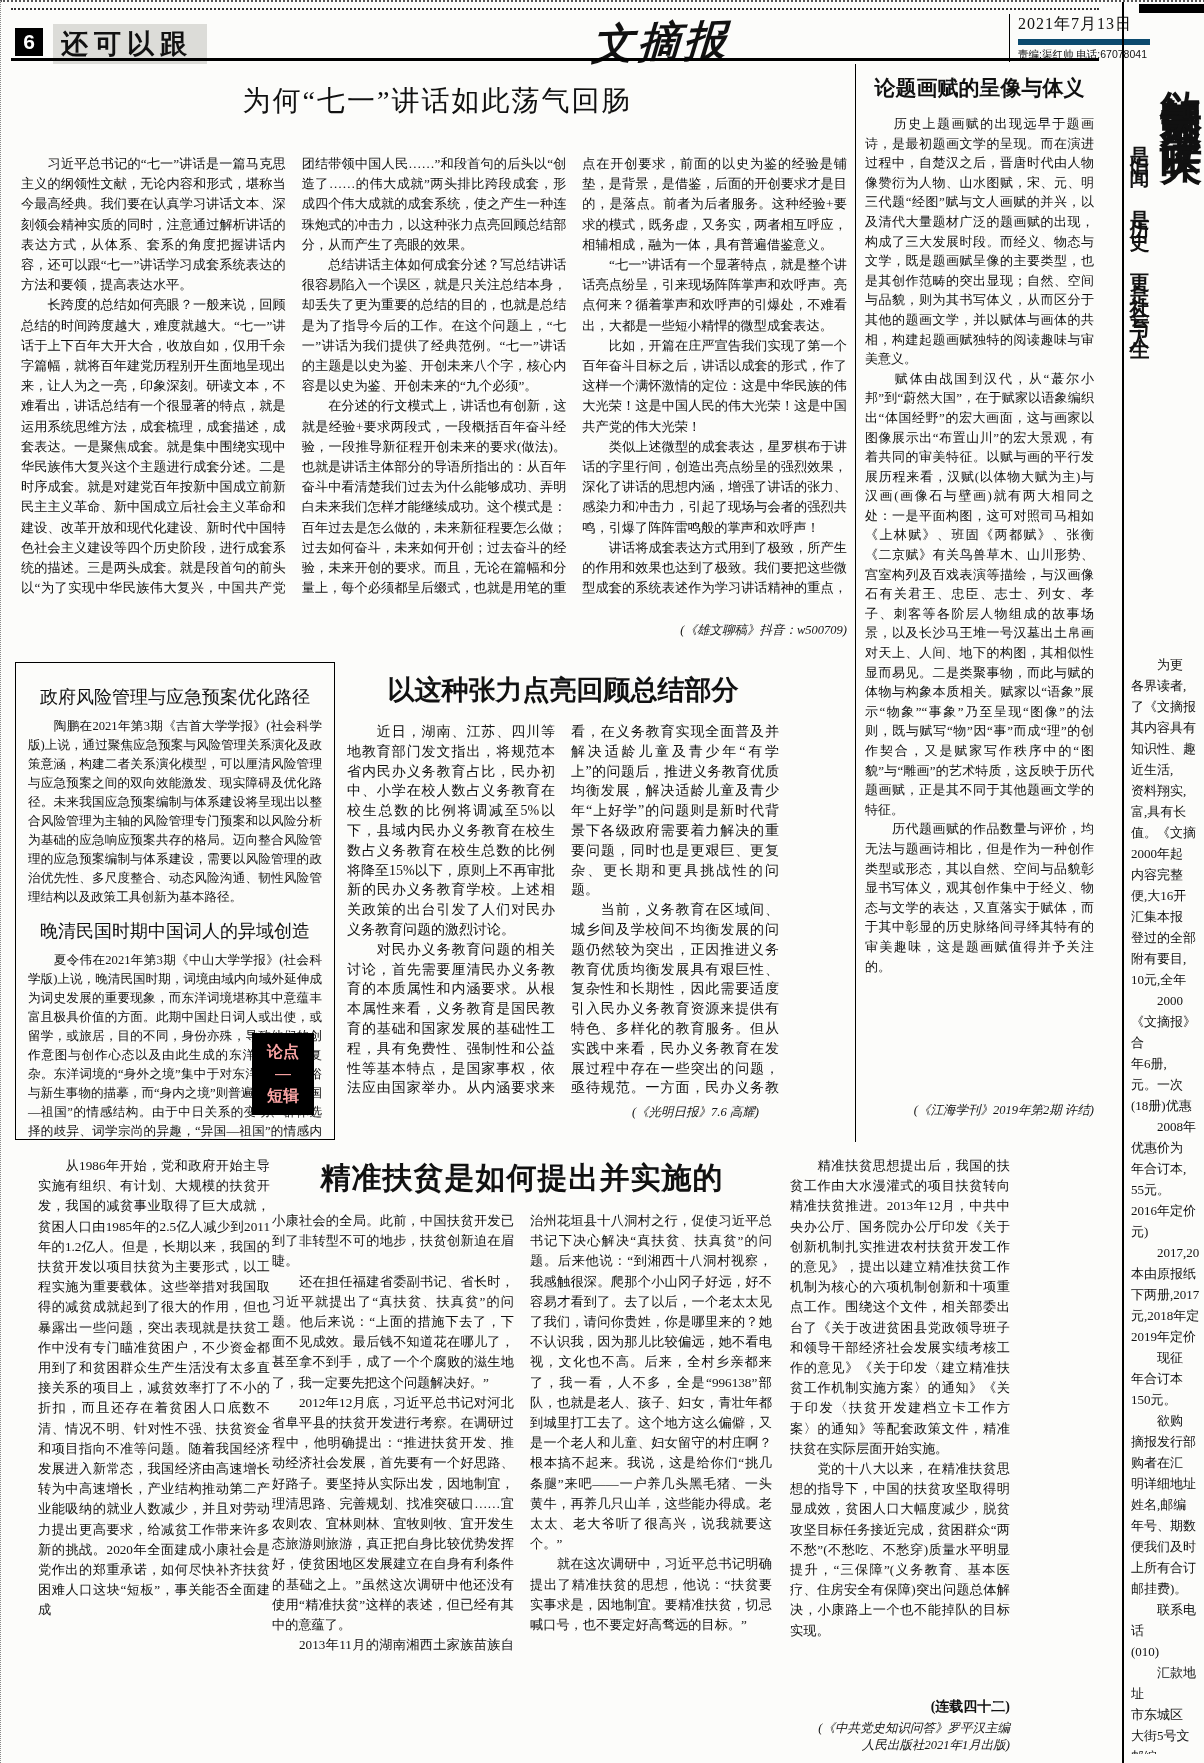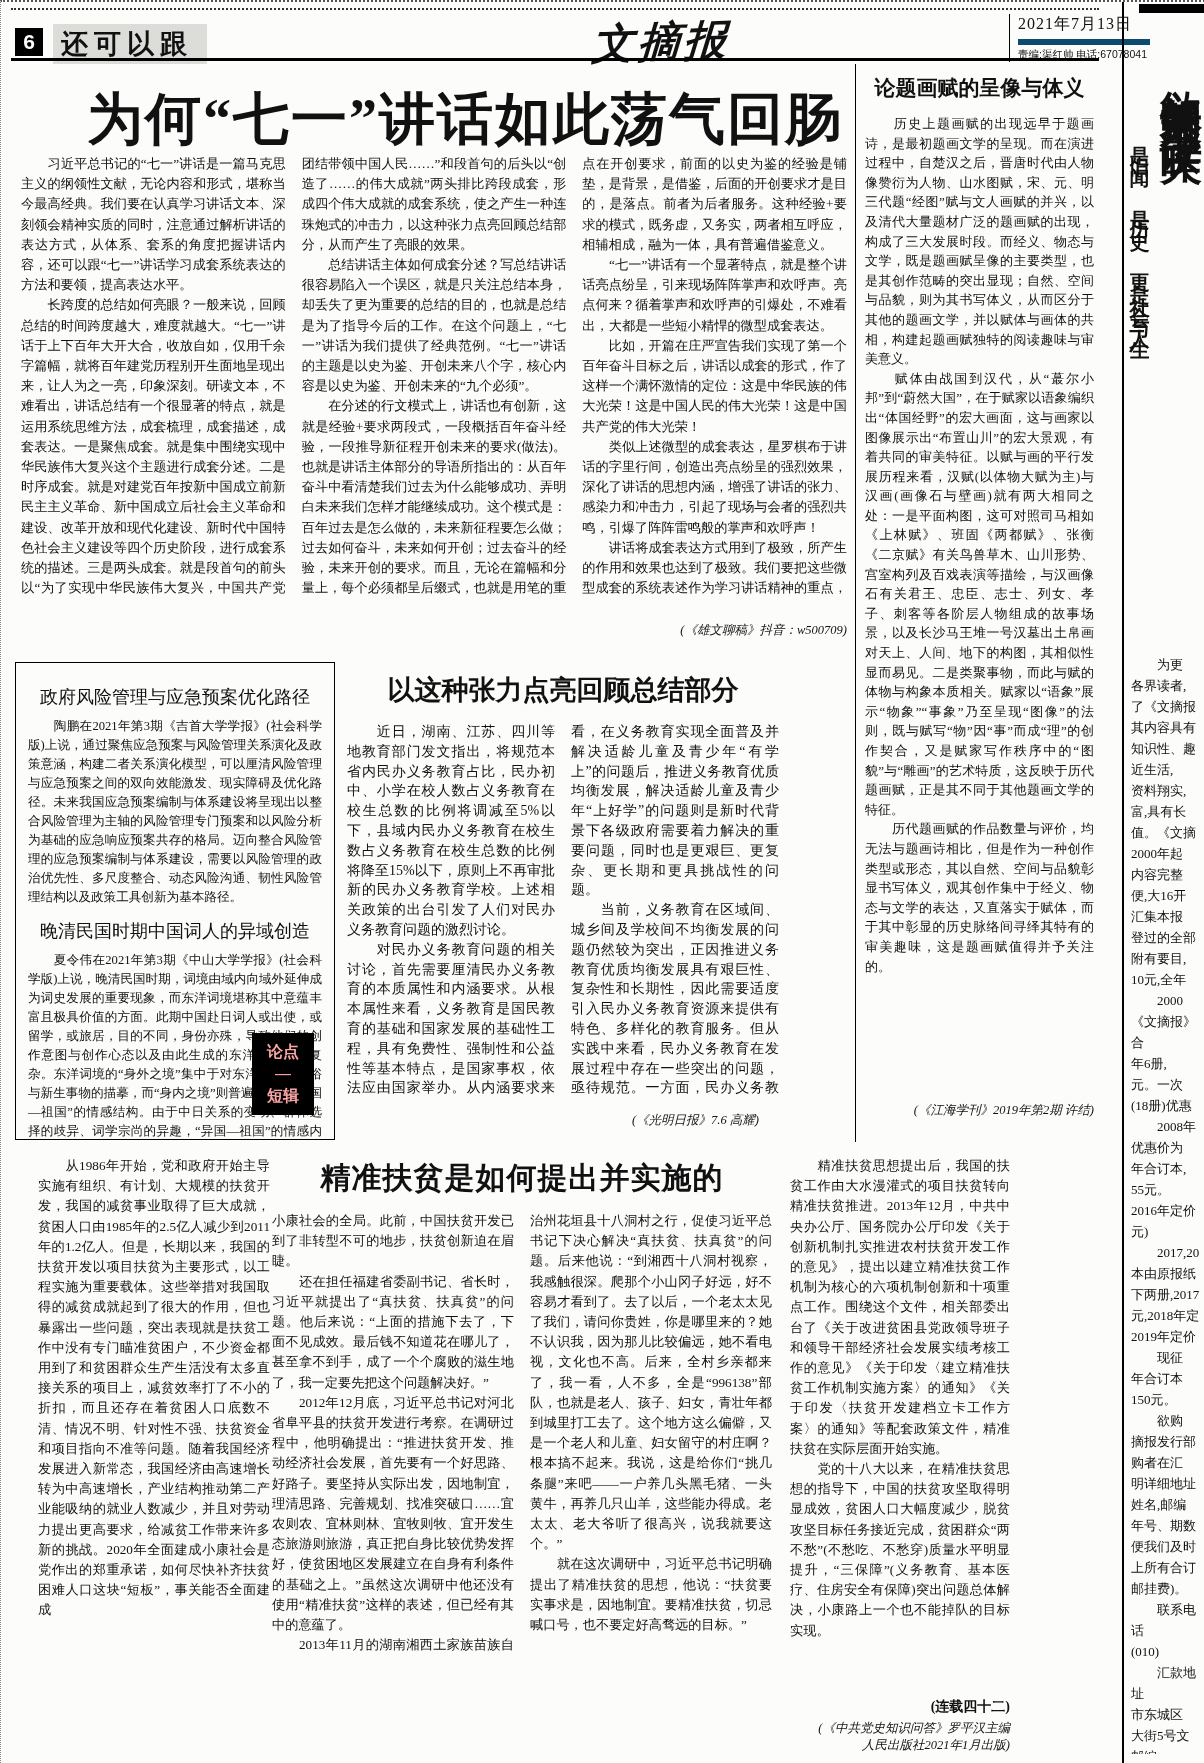--- a/index.html
+++ b/index.html
@@ -19,41 +19,41 @@
   .masthead{position:absolute;left:545px;top:12px;width:230px;text-align:center;font-size:42px;
             font-weight:bold;font-style:italic;transform:skewX(-5deg) rotate(-2deg);letter-spacing:4px;}
   .datebox{position:absolute;left:1008px;top:12px;width:132px;border-left:1px solid #000;padding-left:8px;}
   .dateline{font-size:16px;letter-spacing:1px;}
   .editorline{font-size:10.5px;border-top:6px solid #0c4a6e;margin-top:4px;padding-top:3px;white-space:nowrap;}
   
   .vline-mid{position:absolute;left:854px;top:62px;width:1px;height:1078px;background:#000;}
   .vline-right{position:absolute;left:1121px;top:0;width:2px;height:1763px;background:#000;}
   .corner-bar{position:absolute;left:1138px;top:2px;width:66px;height:9px;background:#000;}
   
-  .main-title{position:absolute;left:30px;top:80px;width:812px;text-align:right;font-size:56px;
-              font-weight:bold;letter-spacing:2px;}
+  .main-title{position:absolute;left:30px;top:80px;width:812px;text-align:center;font-size:28px;
+              font-weight:normal;letter-spacing:2px;}
   .main-body{position:absolute;left:20px;top:152px;width:826px;height:462px;column-count:3;column-gap:16px;}
   .main-attr{position:absolute;left:560px;top:620px;width:286px;}
   
   .fu{position:absolute;left:864px;top:66px;width:229px;}
   .fu-title{font-size:21px;font-weight:bold;text-align:center;margin:6px 0 12px 0;}
   .fu-body{height:988px;font-size:13px;line-height:19.6px;}
   
   .notes{position:absolute;left:14px;top:660px;width:320px;height:478px;border:1.5px solid #000;
          box-sizing:border-box;padding:10px 12px;overflow:hidden;}
   .notes-title{font-size:18px;font-weight:normal;text-align:center;margin:12px 0 8px 0;}
   .notes-body{font-size:12.6px;line-height:19px;text-align:justify;white-space:pre-line;}
   .notes-label{position:absolute;right:20px;bottom:24px;width:46px;background:#000;color:#fca5a5;
                text-align:center;padding:8px 8px;font-weight:bold;font-size:16px;line-height:22px;}
   .notes-label .dash{display:block;font-weight:normal;}
   
   .edu{position:absolute;left:346px;top:662px;width:432px;}
   .edu-title{font-size:27px;font-weight:bold;text-align:center;margin:8px 0 14px 0;}
   .edu-body{height:382px;column-count:2;column-gap:16px;font-size:14px;line-height:19.8px;}
-  .edu-attr{margin-top:8px;padding-right:20px;}
+  .edu-attr{margin-top:0;padding-right:20px;}
   
   .pov{position:absolute;left:14px;top:1148px;width:972px;height:612px;margin-left:23px;}
   .pov-col1{position:absolute;left:0;top:6px;width:232px;height:596px;}
   .pov-mid{position:absolute;left:234px;top:0;width:500px;}
   .pov-title{font-size:30px;font-weight:bold;text-align:center;padding:8px 0 12px 0;letter-spacing:1px;}
   .pov-midbody{height:540px;column-count:2;column-gap:16px;}
   .pov-col4{position:absolute;left:752px;top:6px;width:220px;height:538px;}
   .pov-notes{position:absolute;left:752px;top:548px;width:220px;text-align:right;}
   .pov-serial{font-size:14px;font-weight:bold;margin-bottom:4px;}
   

